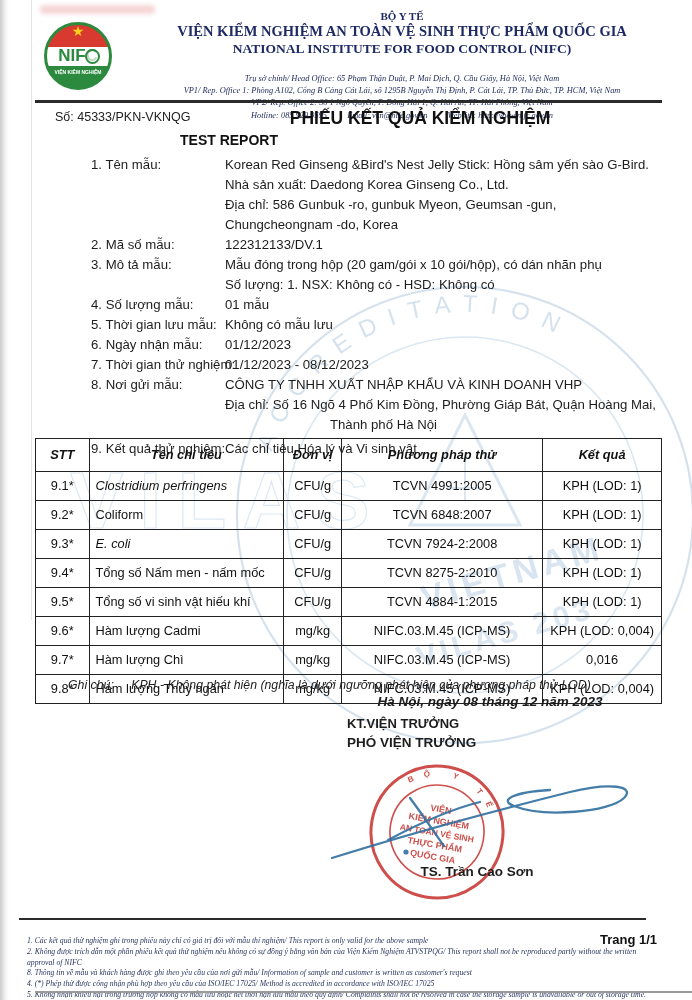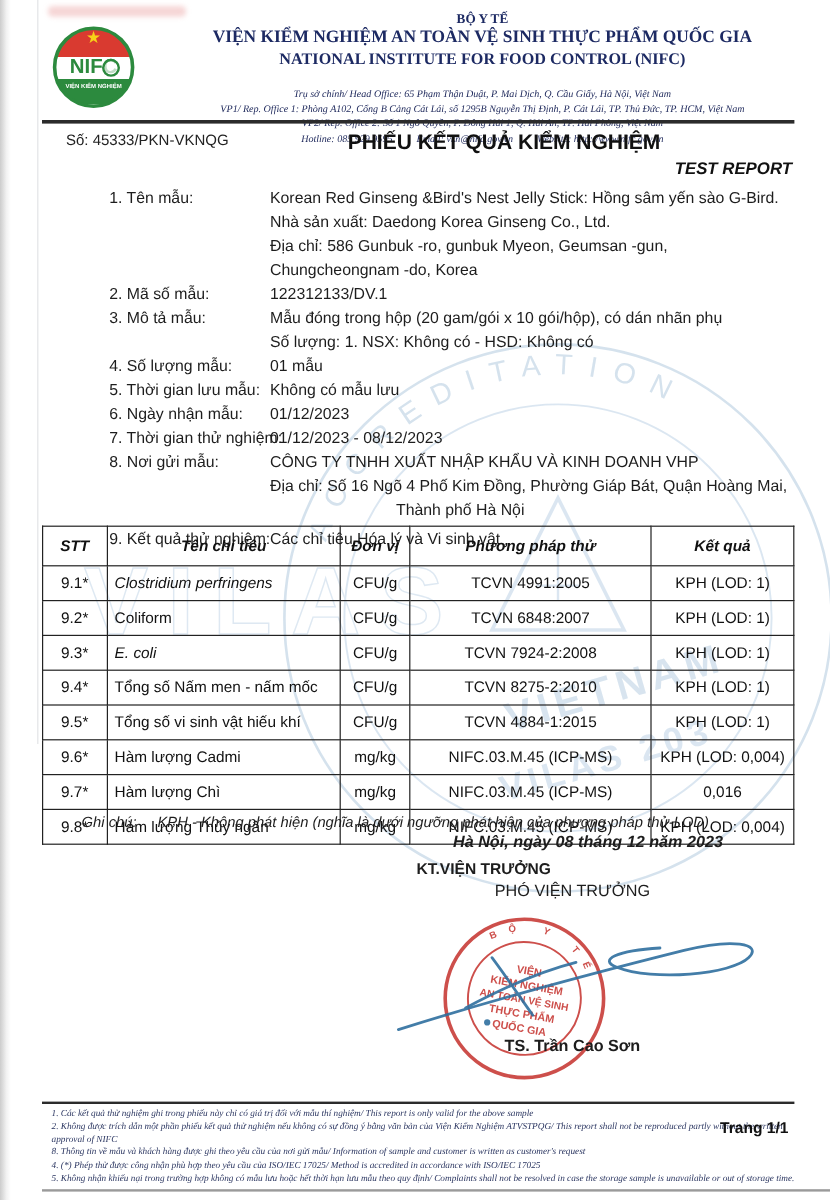--- a/index.html
+++ b/index.html
@@ -26,47 +26,47 @@
     font-family:"Liberation Serif",serif;}
   .hdr .ministry{font-size:11px;font-weight:bold;}
   .hdr .inst-vi{font-size:14.5px;font-weight:bold;margin-top:1px;}
   .hdr .inst-en{font-size:13.5px;font-weight:bold;margin-top:1px;}
   .hdr .addr{font-size:8.4px;font-style:italic;margin-top:16px;line-height:1.45;color:#222c5e;}
   .hdr .contact span{margin:0 9px;}
   .rule{position:absolute;left:35px;top:100px;width:627px;height:2.5px;background:#2b2b2b;}
   
   .doc-no{position:absolute;left:55px;top:110px;font-size:12.5px;color:#222;}
   .title{position:absolute;left:180px;top:108px;width:480px;text-align:center;font-size:17.5px;font-weight:bold;color:#111;}
-  .subtitle{position:absolute;left:180px;top:132px;width:480px;text-align:right;font-size:14px;font-weight:bold;font-style:italic;color:#111;}
+  .subtitle{position:absolute;left:180px;top:132px;width:480px;text-align:left;font-size:14px;font-weight:bold;color:#111;}
   
   .fields{position:absolute;left:55px;top:155px;width:607px;font-size:13.2px;line-height:20px;}
   .frow{display:grid;grid-template-columns:170px 1fr;}
   .frow .lab{white-space:nowrap;margin-left:36px;}
   .frow .val div{white-space:nowrap;}
   .center-line{text-align:center;padding-right:120px;}
   .gap{height:4px;}
   
   .tbl{position:absolute;left:35px;top:438px;width:627px;border-collapse:collapse;font-size:12.8px;color:#111;}
   .tbl th,.tbl td{border:1.6px solid #222;padding:4px 6px;line-height:1.25;background:transparent;}
   .tbl th{font-style:italic;font-weight:bold;text-align:center;height:24px;}
   .tbl td{height:20px;}
   .c{text-align:center;}
   .it{font-style:italic;margin-top:32px;}
   .col-stt{width:50px;}.col-name{width:182px;}.col-unit{width:54px;}.col-method{width:188px;}.col-res{width:111px;}
   
   .note{position:absolute;left:68px;top:678px;font-size:12.3px;font-style:italic;color:#1d1d1d;}
   .note .note-lab{margin-right:14px;}
   .dateline{position:absolute;left:320px;top:694px;width:340px;text-align:center;font-size:13.5px;font-weight:bold;font-style:italic;}
   .kt1{position:absolute;left:347px;top:716px;width:260px;text-align:left;font-size:13px;font-weight:bold;}
-  .kt2{position:absolute;left:347px;top:735px;width:260px;text-align:center;font-size:13.5px;font-weight:normal;}
+  .kt2{position:absolute;left:347px;top:735px;width:260px;text-align:left;font-size:13.5px;font-weight:bold;}
   .stamp{position:absolute;left:362px;top:760px;width:150px;height:148px;}
   .signature{position:absolute;left:318px;top:762px;width:340px;height:110px;}
   .signer{position:absolute;left:387px;top:864px;width:180px;text-align:center;font-size:13.5px;font-weight:bold;}
   
-  .footer{position:absolute;left:35px;top:918px;width:627px;border-top:2.2px solid #2b2b2b;padding-top:3px;
+  .footer{position:absolute;left:19px;top:918px;width:627px;border-top:2.2px solid #2b2b2b;padding-top:16px;
     font-family:"Liberation Serif",serif;font-style:italic;font-size:7.7px;line-height:1.4;color:#2a3560;}
   .footer .fl{padding-left:8px;text-indent:-0px;}
   .page-num{position:absolute;left:600px;top:932px;font-size:13px;font-weight:bold;color:#111;font-style:normal;font-family:"Liberation Sans",sans-serif;}
   .bottom-rule{position:absolute;left:35px;top:991px;width:657px;height:2px;background:#9a9a9a;}
 </style>
 </head>
 <body>
 
 <div class="page">
 

